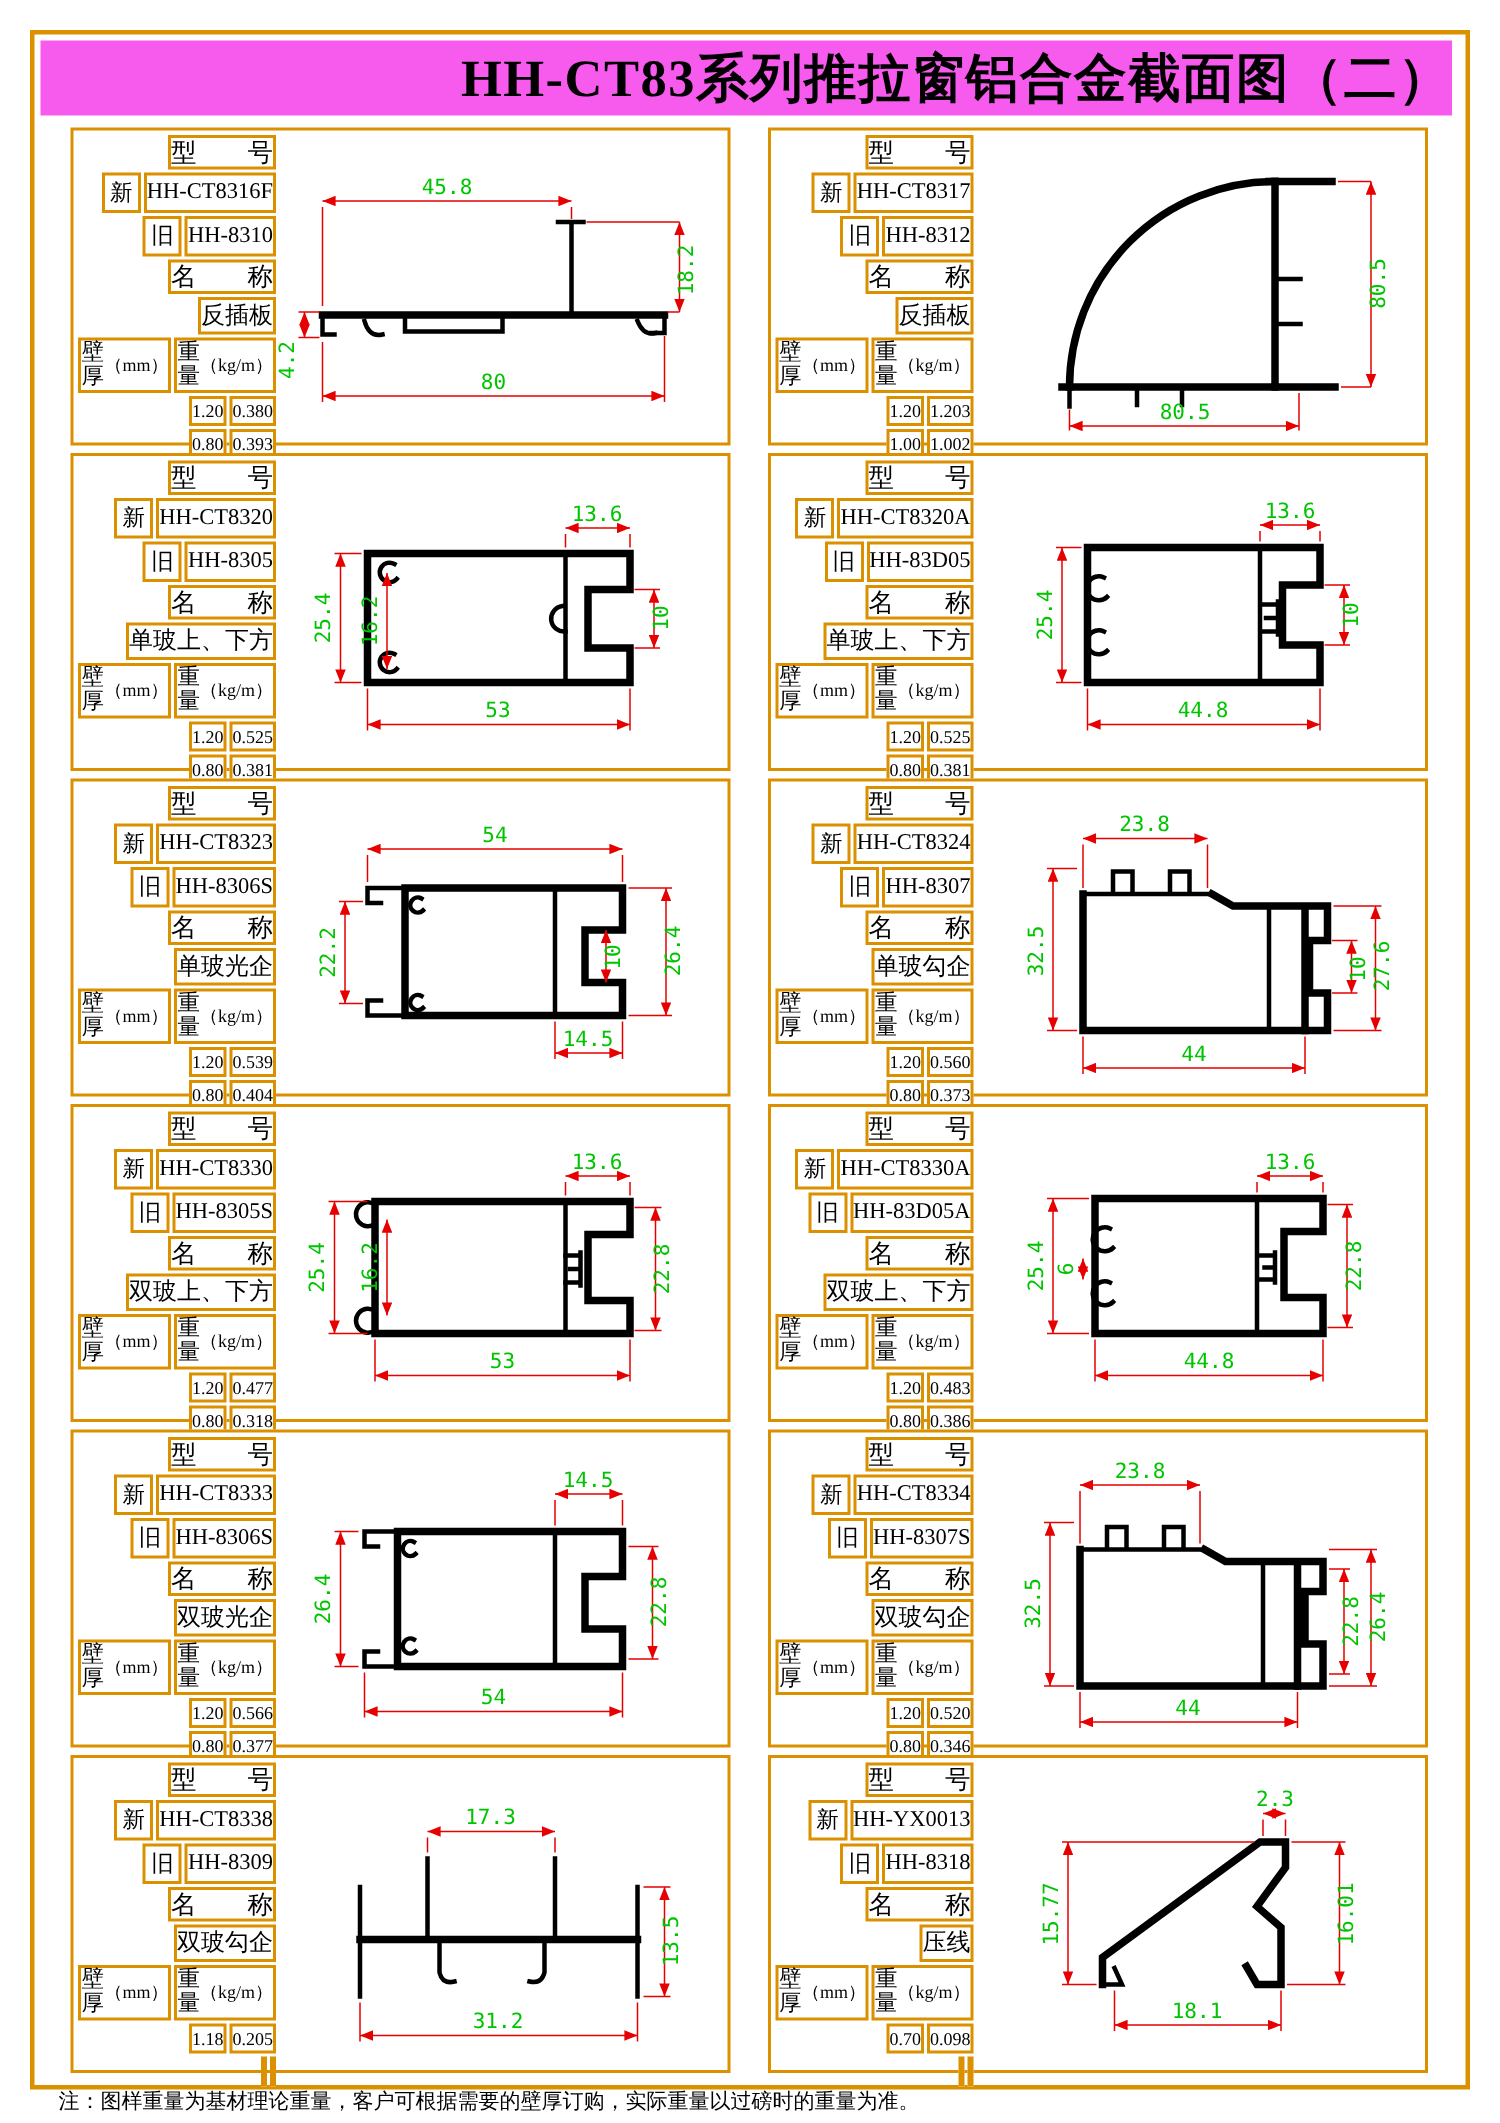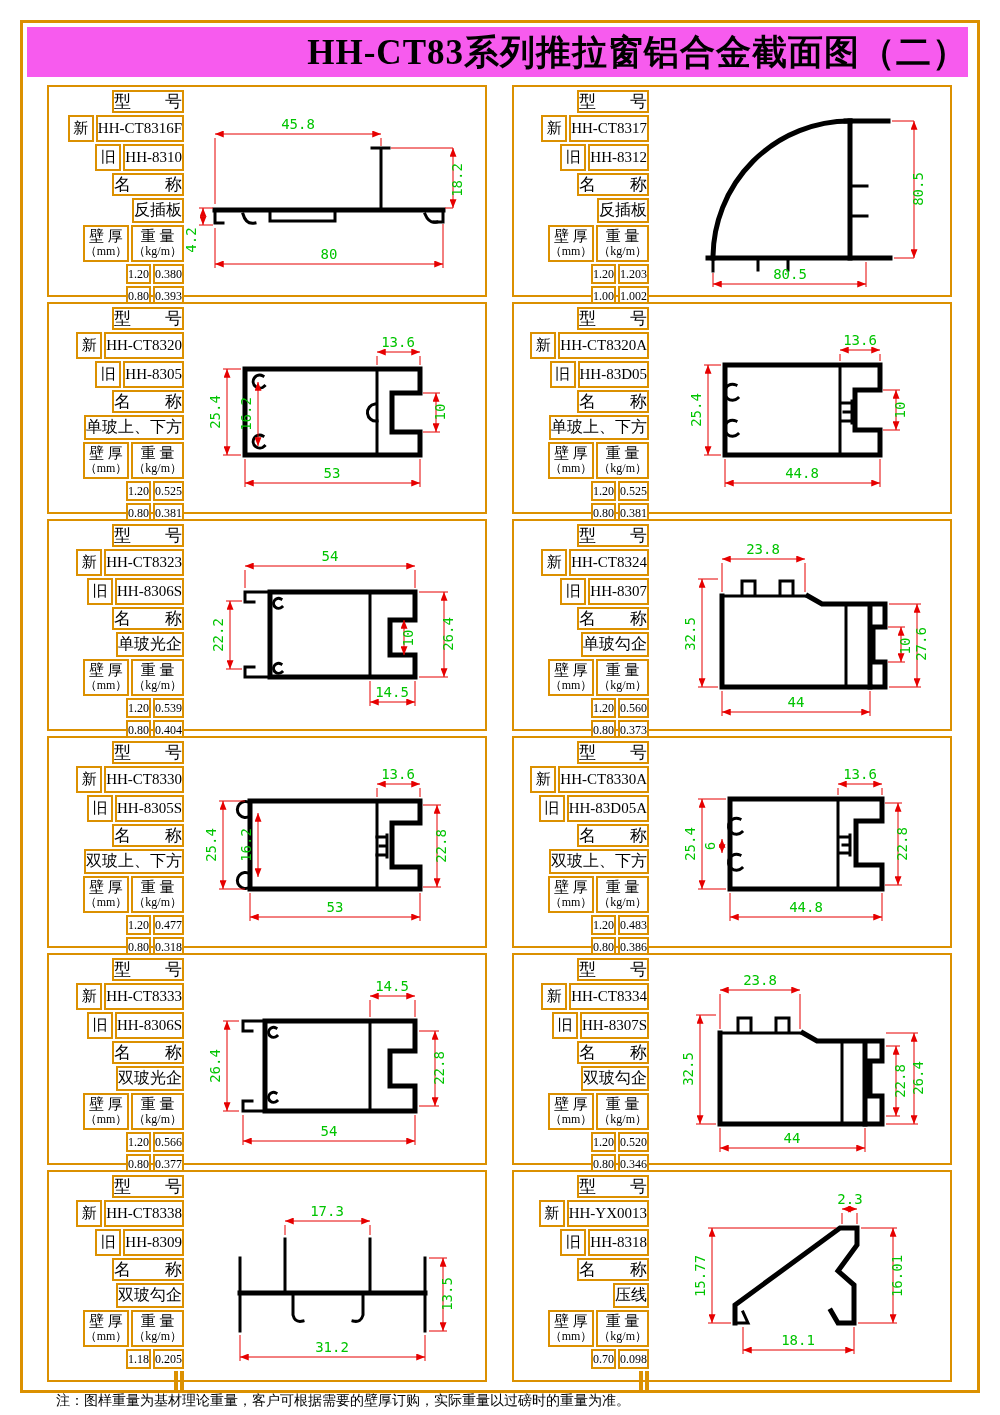--- a/index.html
+++ b/index.html
@@ -11,31 +11,31 @@
   .r0{top:85px}.r1{top:302px}.r2{top:519px}.r3{top:736px}.r4{top:953px}.r5{top:1170px}
   .cl{left:47px}.cr{left:512px}
   .tbl{position:absolute;left:3px;top:3px;width:132px;display:flex;flex-direction:column;gap:2px;align-items:flex-end;}
   .bx{border:2px solid #DB9000;background:#fff;box-sizing:border-box;display:flex;align-items:center;justify-content:center;text-align:center;}
   .hdr{height:23px;font-size:17px;}
   .pairs{display:flex;gap:2px;}
   .tag{width:26px;height:27px;font-size:15px;}
   .mval{flex:1;height:27px;font-size:15px;letter-spacing:0px;white-space:nowrap;}
   .nm{height:25px;font-size:16px;white-space:nowrap;}
   .cols{display:flex;gap:2px;}
-  .col{flex:1;height:37px;flex-direction:column;line-height:1.05;}
+  .col{flex:1;height:37px;flex-direction:row;line-height:1.05;}
   .col .u{font-size:12px;}
   .col .h{font-size:15px;}
   .vcell{flex:1;height:20px;font-size:12px;}
   .draw{position:absolute;left:136px;top:1px;}
   .p{fill:none;stroke:#000;stroke-width:5;stroke-linecap:square;stroke-linejoin:miter;}
   .q{fill:none;stroke:#000;stroke-width:3;stroke-linecap:square;stroke-linejoin:miter;}
   .d{stroke:#E60000;stroke-width:1;fill:none;}
   .da{marker-start:url(#ar);marker-end:url(#ar);}
   .t{fill:#00C400;font-size:14px;font-family:"DejaVu Sans Mono",monospace;text-anchor:middle;}
-  .note{position:absolute;left:56px;top:1392px;font-size:14px;white-space:nowrap;}
+  .note{position:absolute;left:39px;top:1392px;font-size:14px;white-space:nowrap;}
 </style>
 </head>
 <body>
 
 <svg width="0" height="0" style="position:absolute" aria-hidden="true">
   <defs>
     <marker id="ar" viewBox="0 0 10 8" markerWidth="9" markerHeight="7" refX="10" refY="4" orient="auto-start-reverse">
       <path d="M0,0 L10,4 L0,8 Z" fill="#E60000"></path>
     </marker>
   </defs>

